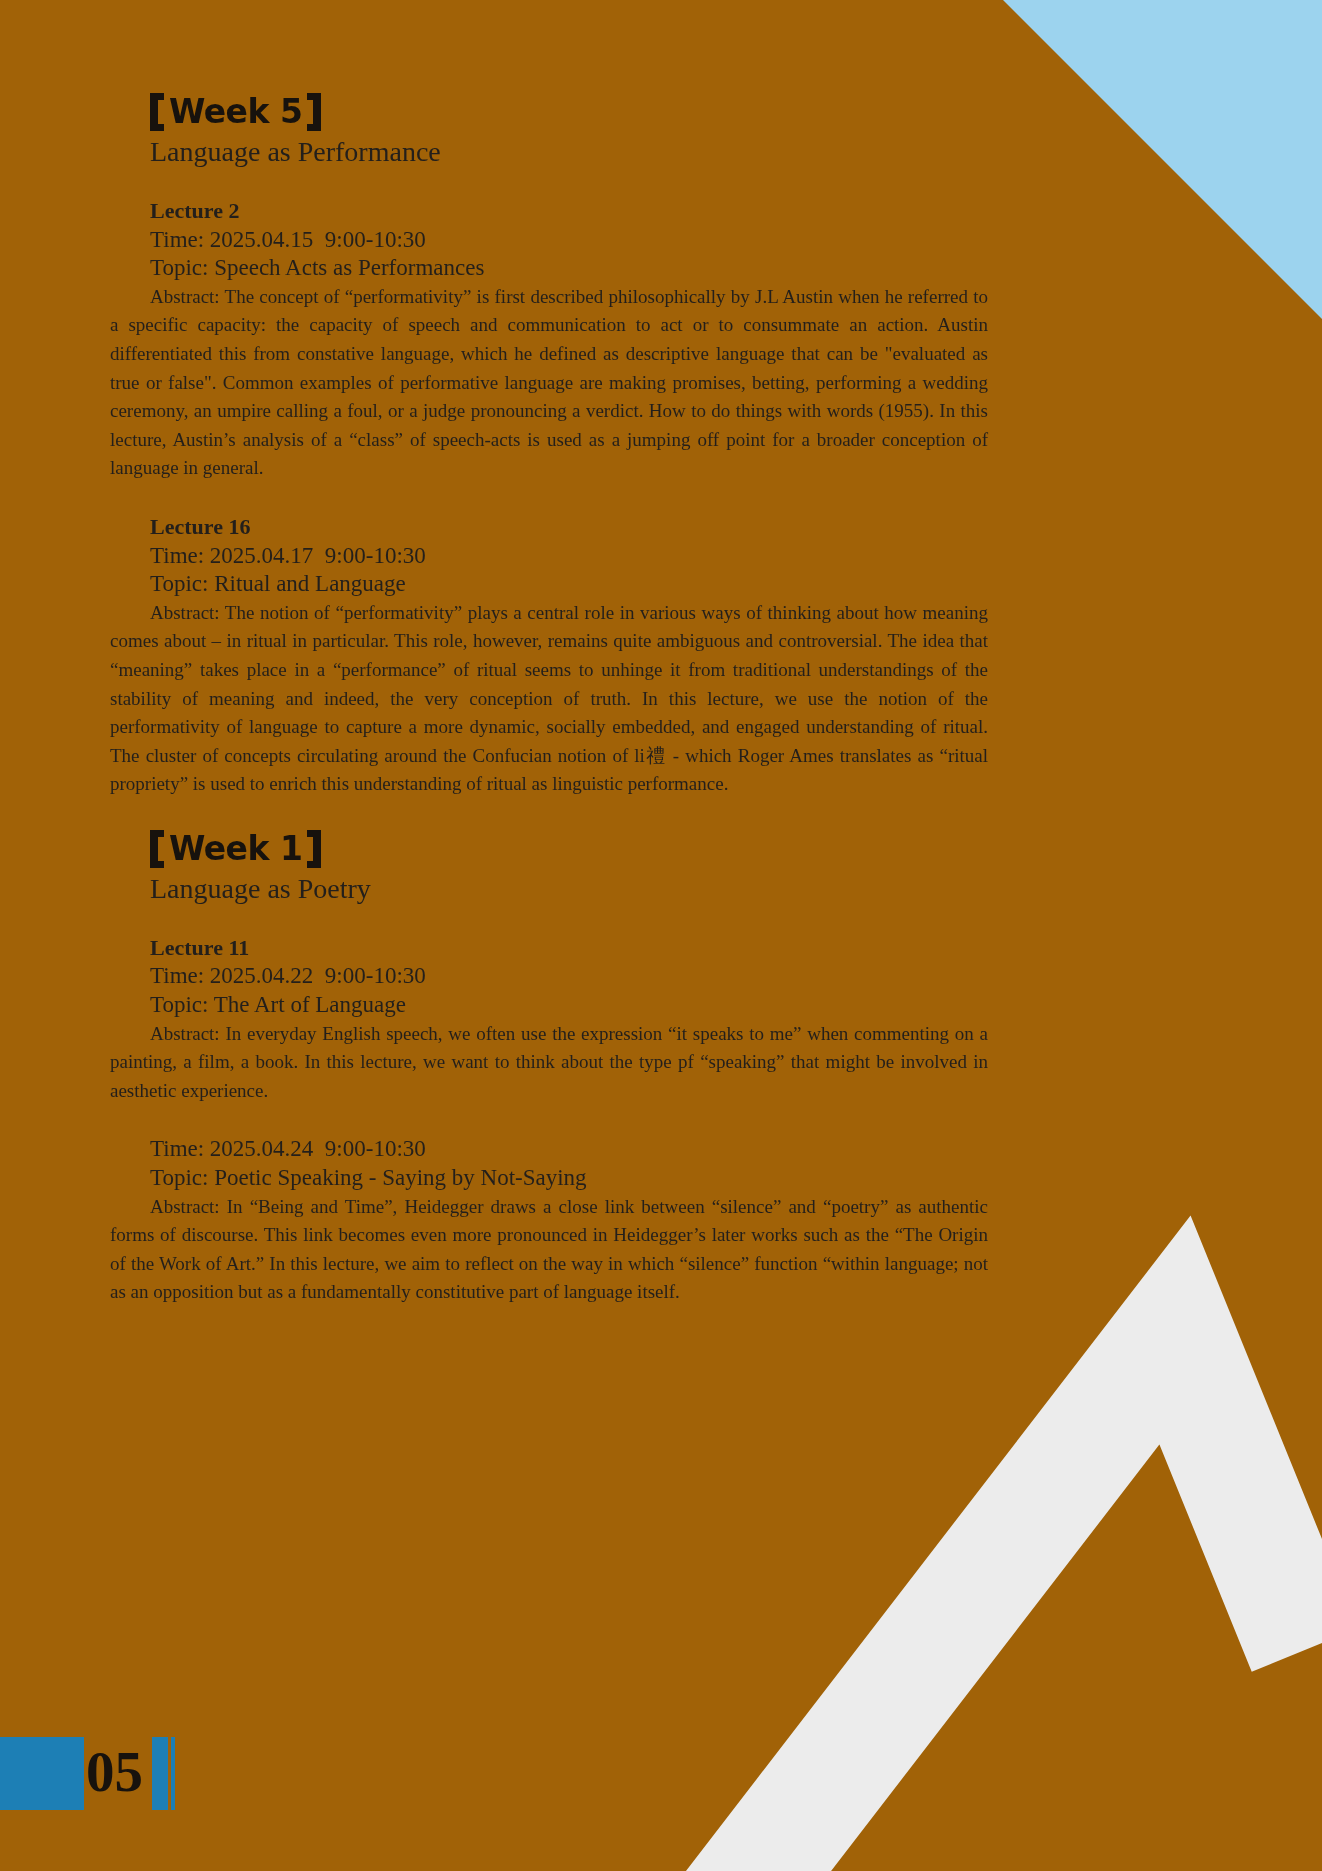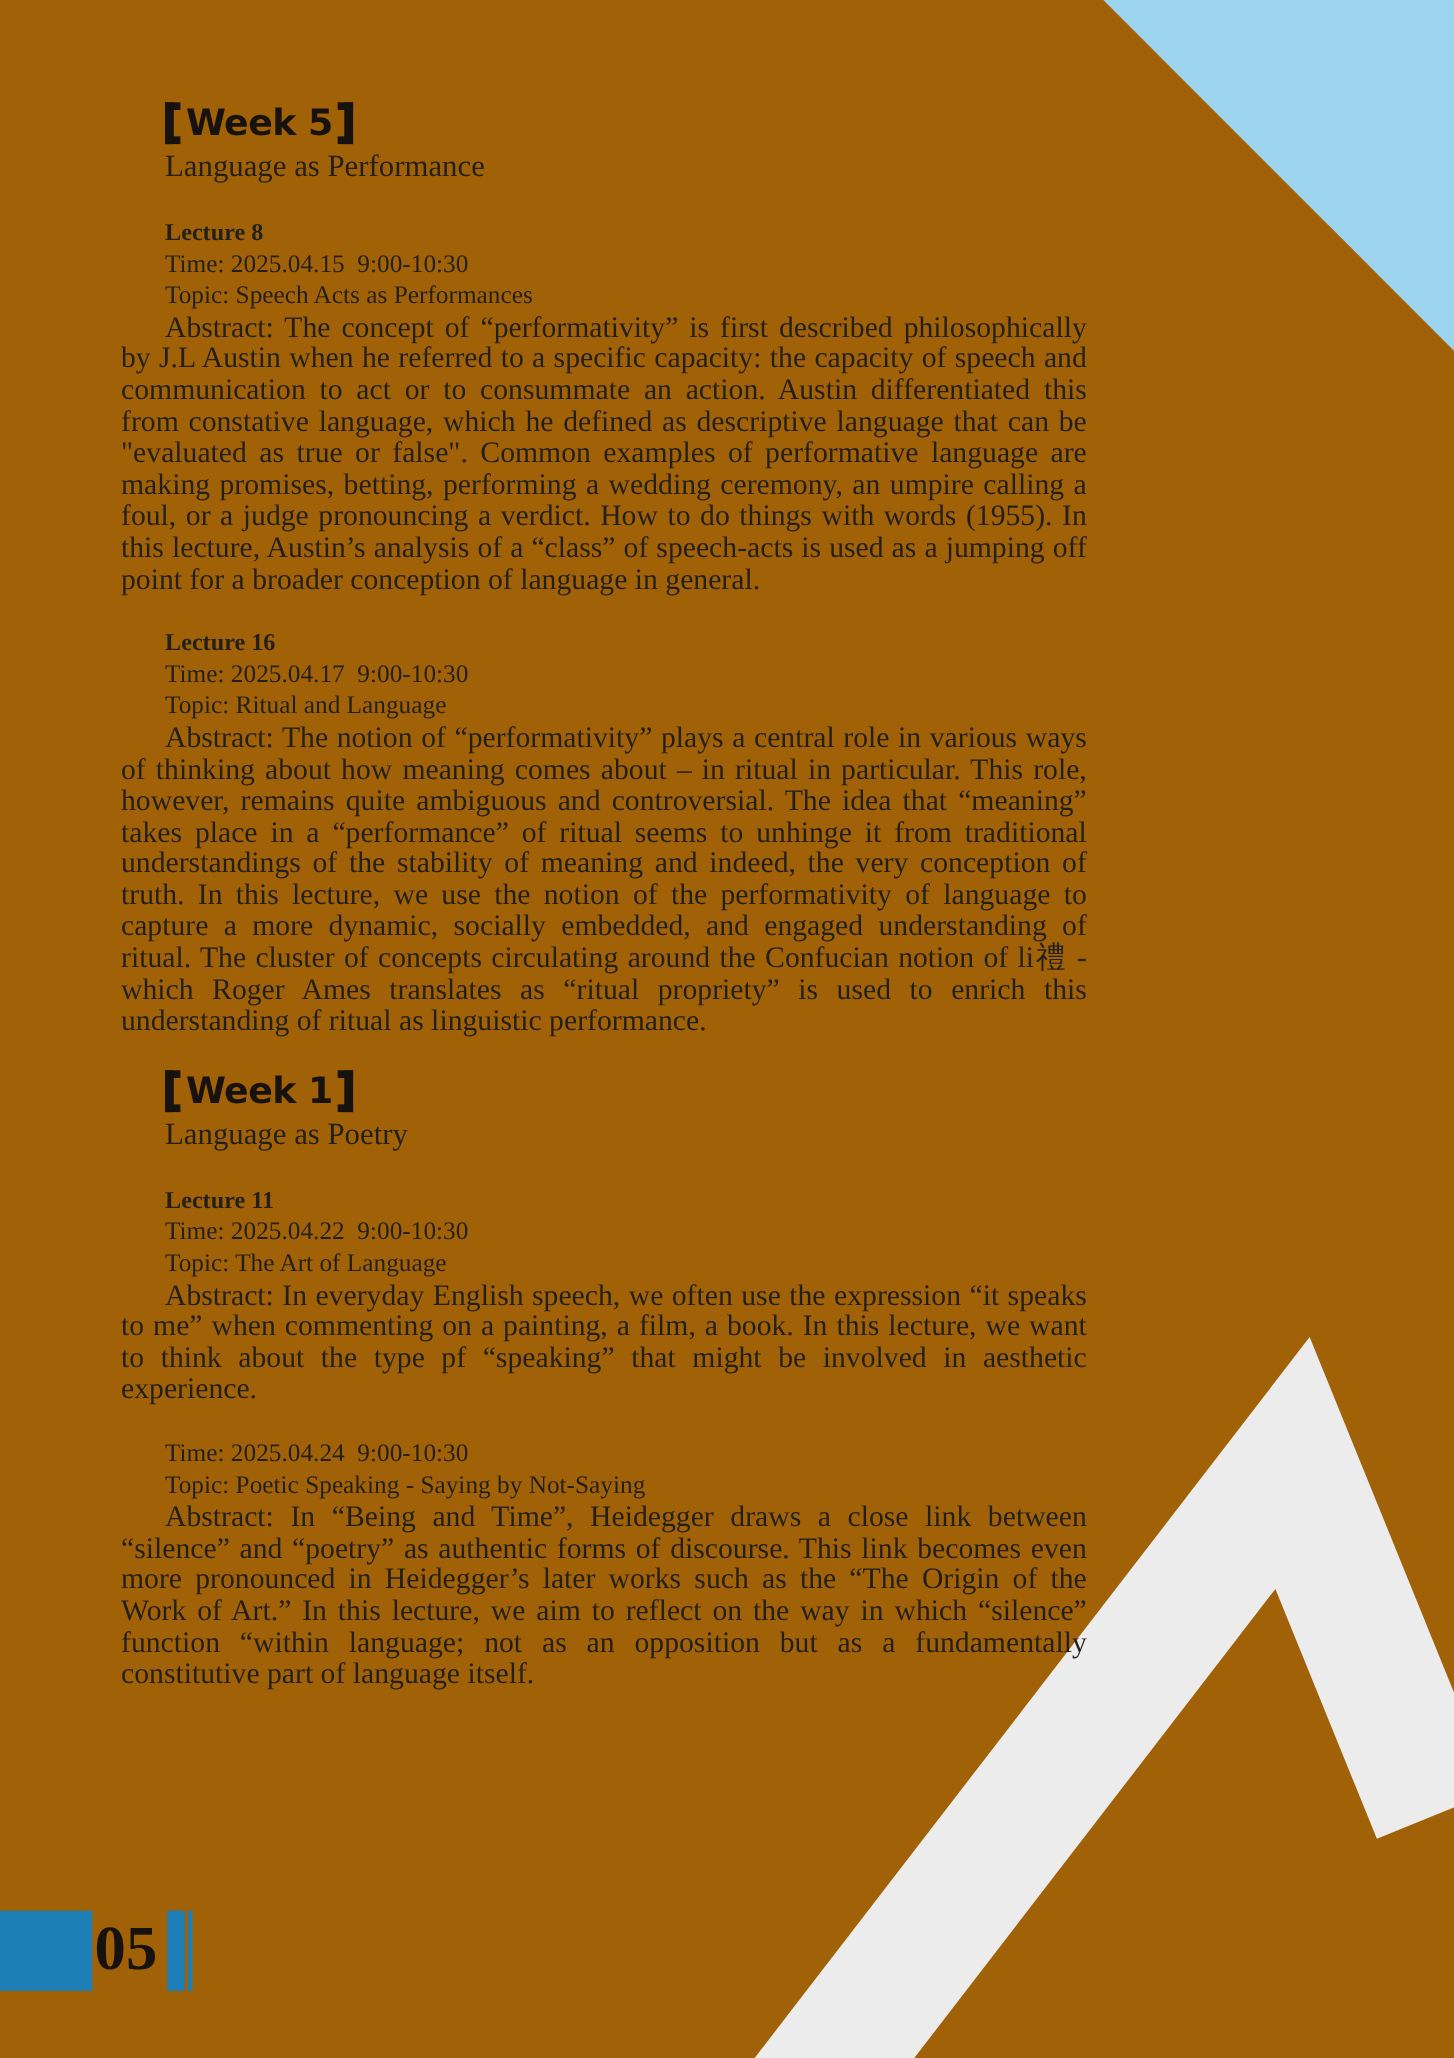--- a/index.html
+++ b/index.html
@@ -44,21 +44,21 @@
     margin:0 0 0 40px;
     font-weight:bold; font-size:22px; line-height:28.6px;
   }
   .meta {
     margin:0 0 0 40px;
     font-size:23px; line-height:28.6px;
     white-space:pre-wrap;
   }
   .abstract {
     margin:0;
-    font-size:27px; line-height:28.6px;
+    font-size:19px; line-height:28.6px;
     text-align:justify; text-indent:40px;
   }
 
   .footer { position:absolute; left:0; top:1737px; height:73px; z-index:2; }
   .footer-block { position:absolute; left:0; top:0; width:84px; height:73px; background:var(--accent_blue,#1d7fb5); }
   .footer-num {
     position:absolute; left:86px; top:-5px;
     font-family:"Liberation Serif", serif; font-weight:bold;
     font-size:57px; line-height:80px; color:#17120d;
   }
@@ -79,21 +79,21 @@
 
     <div class="section">
       <div class="week-heading">
         <span class="bracket bracket-open"></span>
         <span>Week 5</span>
         <span class="bracket bracket-close"></span>
       </div>
       <p class="week-subtitle">Language as Performance</p>
 
       <div class="lecture">
-        <p class="lec-heading">Lecture 8</p>
+        <p class="lec-heading">Lecture 2</p>
         <p class="meta">Time: 2025.04.15  9:00-10:30</p>
         <p class="meta">Topic: Speech Acts as Performances</p>
         <p class="abstract">Abstract: The concept of “performativity” is first described philosophically by J.L Austin when he referred to a specific capacity: the capacity of speech and communication to act or to consummate an action. Austin differentiated this from constative language, which he defined as descriptive language that can be "evaluated as true or false". Common examples of performative language are making promises, betting, performing a wedding ceremony, an umpire calling a foul, or a judge pronouncing a verdict. How to do things with words (1955). In this lecture, Austin’s analysis of a “class” of speech-acts is used as a jumping off point for a broader conception of language in general.</p>
       </div>
 
       <div class="lecture">
         <p class="lec-heading">Lecture 16</p>
         <p class="meta">Time: 2025.04.17  9:00-10:30</p>
         <p class="meta">Topic: Ritual and Language</p>
         <p class="abstract">Abstract: The notion of “performativity” plays a central role in various ways of thinking about how meaning comes about – in ritual in particular. This role, however, remains quite ambiguous and controversial. The idea that “meaning” takes place in a “performance” of ritual seems to unhinge it from traditional understandings of the stability of meaning and indeed, the very conception of truth. In this lecture, we use the notion of the performativity of language to capture a more dynamic, socially embedded, and engaged understanding of ritual. The cluster of concepts circulating around the Confucian notion of li禮 - which Roger Ames translates as “ritual propriety” is used to enrich this understanding of ritual as linguistic performance.</p>

